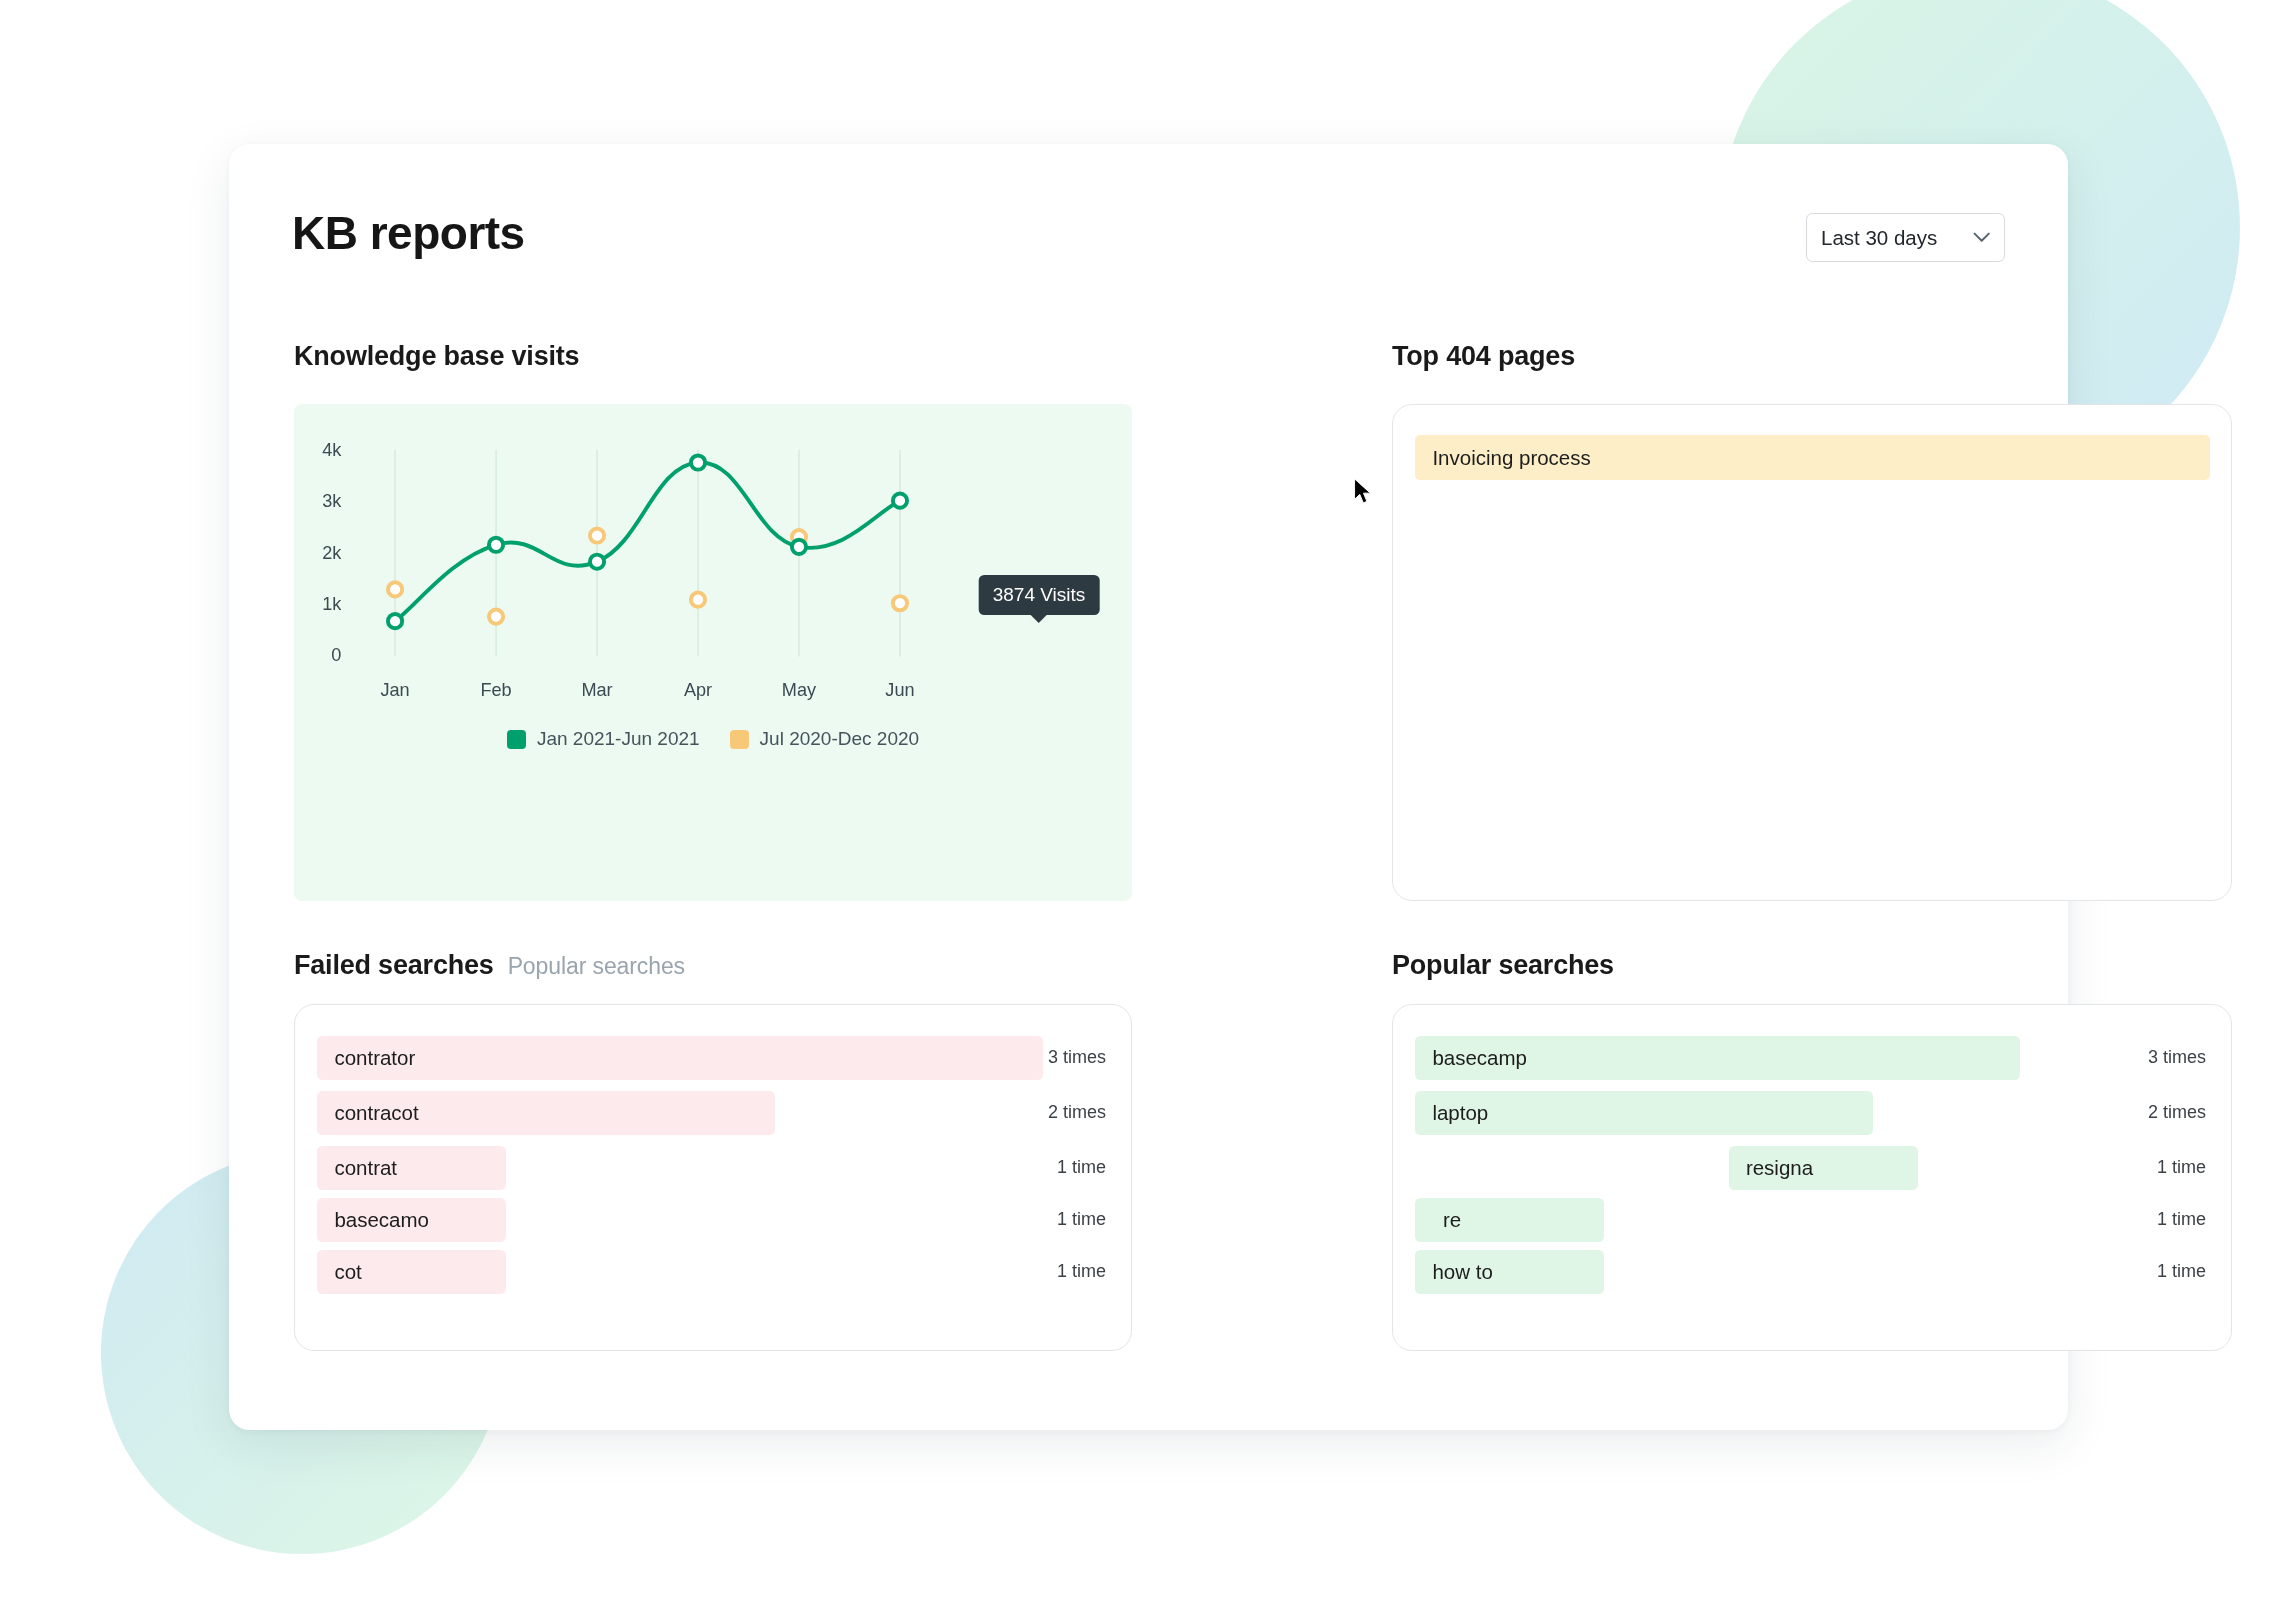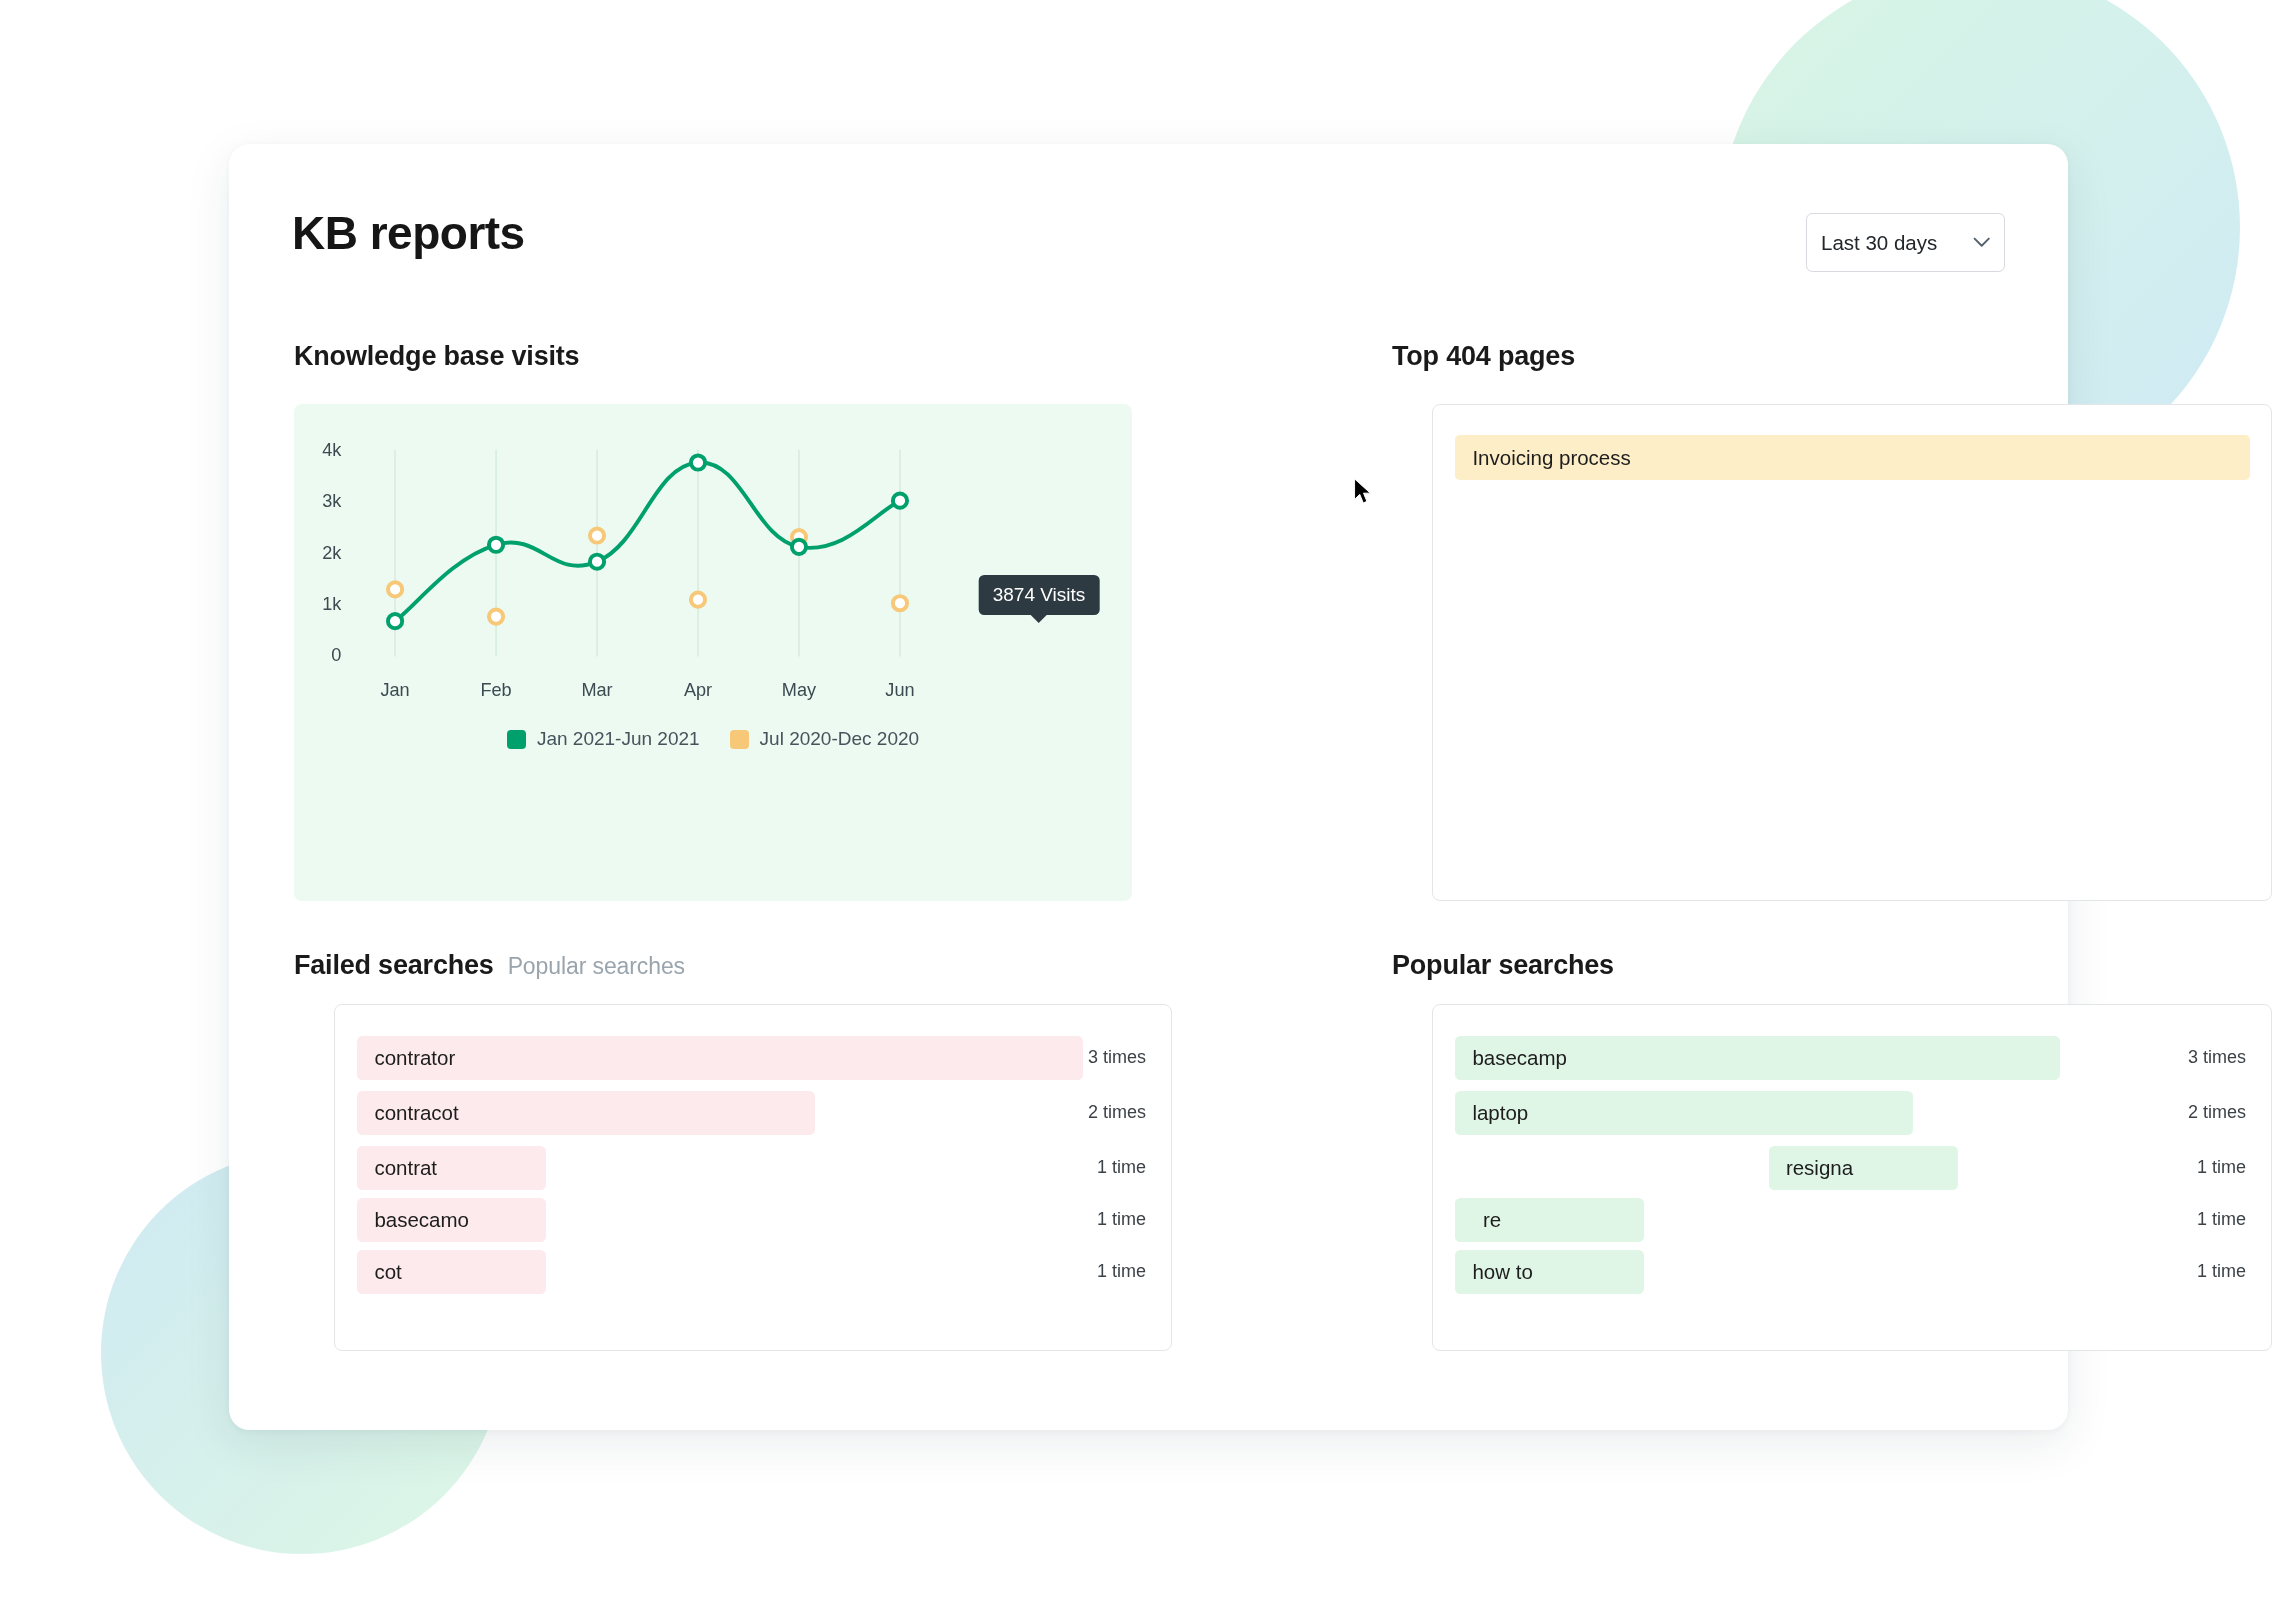--- a/index.html
+++ b/index.html
@@ -60,21 +60,21 @@
     color: #161616;
     letter-spacing: -0.5px;
     margin: 0;
     white-space: nowrap;
   }
   #date-range-select {
     position: absolute;
     right: 63px;
     top: 69px;
     width: 199px;
-    height: 59px;
+    height: 49px;
     border: 1.2px solid #d6dade;
     border-radius: 6.3px;
     background: #ffffff;
     display: flex;
     align-items: center;
     padding: 0 14px;
     box-sizing: border-box;
     cursor: pointer;
   }
   #date-range-select .sel-label {
@@ -106,23 +106,22 @@
     margin-left: 14px;
     letter-spacing: -0.1px;
     cursor: pointer;
   }
 
   
   .panel {
     position: absolute;
     box-sizing: border-box;
     border: 1.2px solid #e3e6e9;
-    border-radius: 8px;
+    border-radius: 20px;
     background: #ffffff;
-    margin-left: 40px;
   }
 
   
   #chart-panel {
     position: absolute;
     left: 65px;
     top: 260px;
     width: 838px;
     height: 497px;
     background: #edfaf1;

